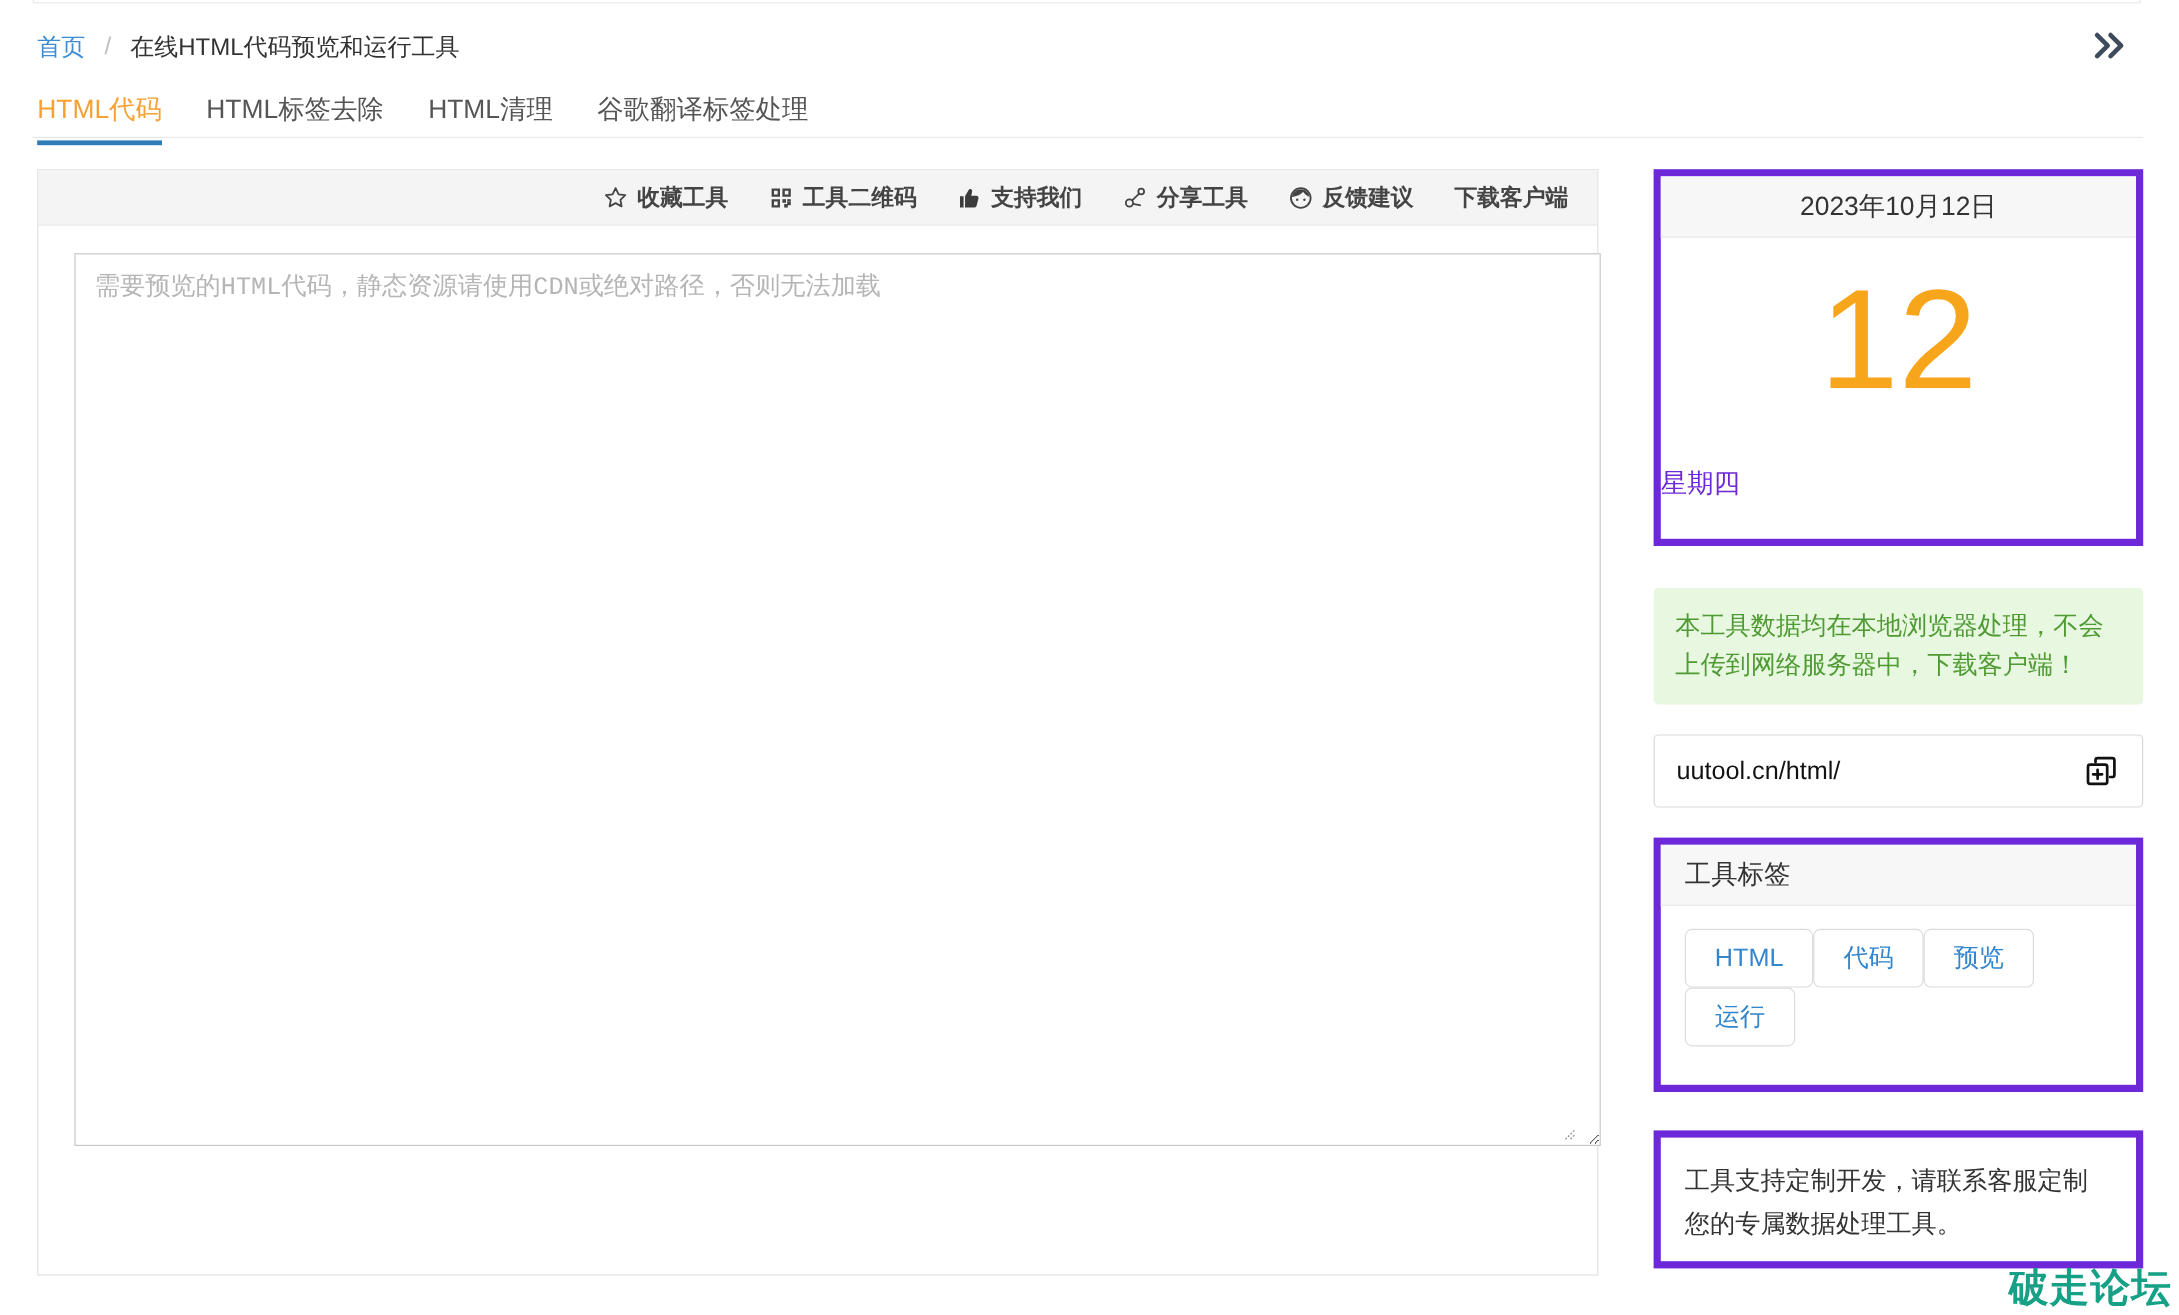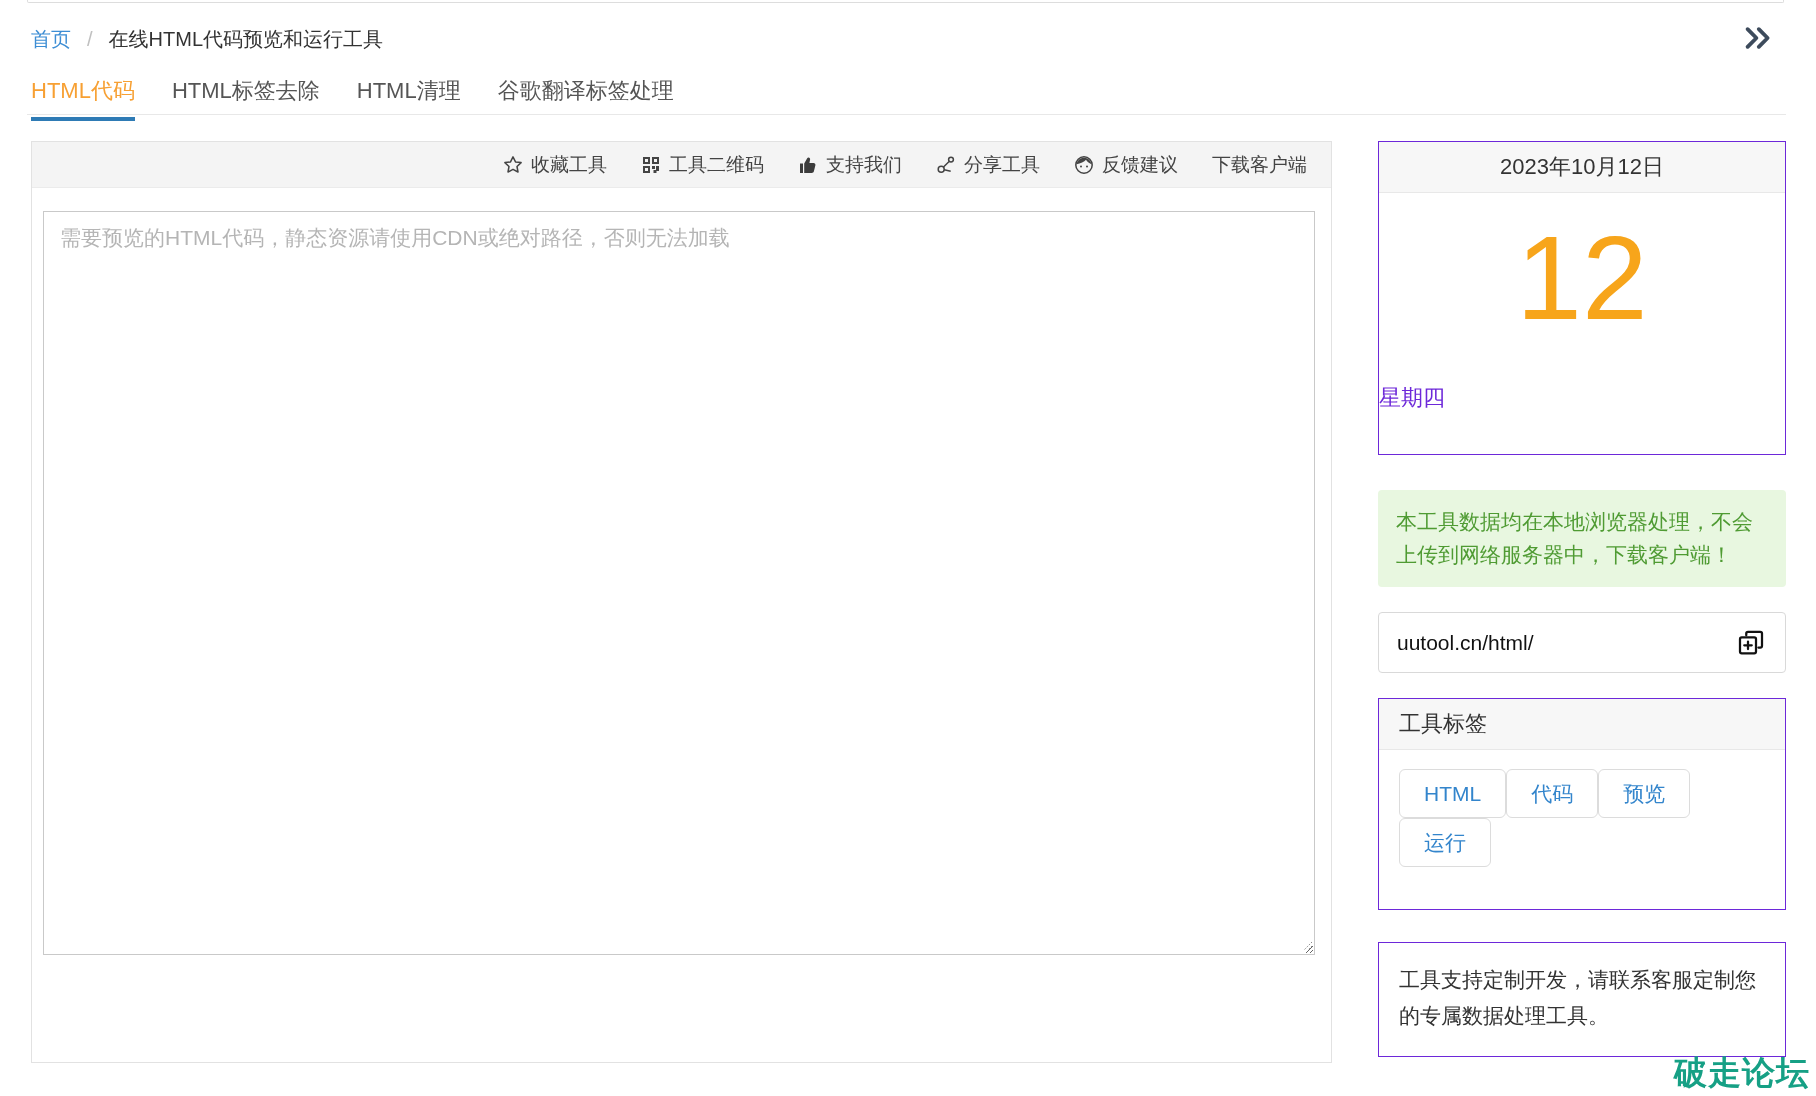--- a/index.html
+++ b/index.html
@@ -21,40 +21,40 @@
   .tabs { position:absolute; left:31px; top:76px; display:flex; gap:37px; font-size:22px; color:#555; }
   .tab { padding-bottom:11px; cursor:pointer; border-bottom:4px solid transparent; }
   .tab.active { color:#f7a033; border-bottom-color:#2e7bb5; }
   .tabs-line { position:absolute; left:27px; top:114px; width:1759px; height:1px; background:#e8e8e8; }
 
   
   .panel { position:absolute; left:31px; top:141px; width:1301px; height:922px;
     background:#fff; border:1px solid #e2e2e2; }
   .toolbar { height:46px; background:#f4f4f4; border-bottom:1px solid #ebebeb;
     display:flex; justify-content:flex-end; align-items:center; gap:34px;
-    padding-right:24px; font-size:19px; color:#444; }
+    padding-right:24px; font-size:19px; color:#444;font-weight:bold; }
   .tool-item { display:flex; align-items:center; gap:8px; cursor:pointer; white-space:nowrap; }
   .tool-item svg { width:20px; height:20px; display:block; }
 
-  .code-input { position:absolute; left:11px; top:69px; width:1272px; height:744px;
+  .code-input { position:absolute; left:30px; top:69px; width:1272px; height:744px;
     border:1px solid #c9c9c9; background:#fff; padding:12px 16px; font-size:21px;
-    color:#333; resize:both; outline:none; font-family:Liberation Sans, sans-serif; }
+    color:#333; resize:both; outline:none; font-family:Liberation Mono, monospace; }
   .code-input::placeholder { color:#b5b5b5; }
   .grip { position:absolute; left:1266px; top:794px; pointer-events:none; }
 
   .btn-row { position:absolute; left:0; top:840px; width:100%; display:flex;
     justify-content:center; gap:9px; }
   .btn { height:50px; border:none; color:#fff; font-size:20px; cursor:pointer;
     display:flex; align-items:center; justify-content:center;
     font-family:"Liberation Sans", sans-serif; }
   .btn-preview { width:126px; background:#1a7dc5; }
   .btn-clear { width:74px; background:#6e6e6e; }
 
   
-  .card { position:absolute; left:1378px; width:408px; background:#fff; border:1px solid #6d28d9; }
+  .card { position:absolute; left:1378px; width:408px; background:#fff; border:6px solid #6d28d9; }
   .card-hd { height:51px; line-height:50px; background:#f7f7f7; border-bottom:1px solid #e8e8e8;
     font-size:22px; color:#333; }
   .card-date { top:141px; height:314px; }
   .card-date .card-hd { text-align:center; }
   .day-num { text-align:center; font-size:118px; line-height:1; color:#f7a51b; margin-top:26px; }
   .weekday { font-size:22px; color:#6d28d9; margin-top:46px; }
 
   .notice { position:absolute; left:1378px; top:490px; width:408px; background:#e8f7e0;
     color:#4f9b33; font-size:21px; line-height:1.55; padding:16px 18px; border-radius:4px; }
 

